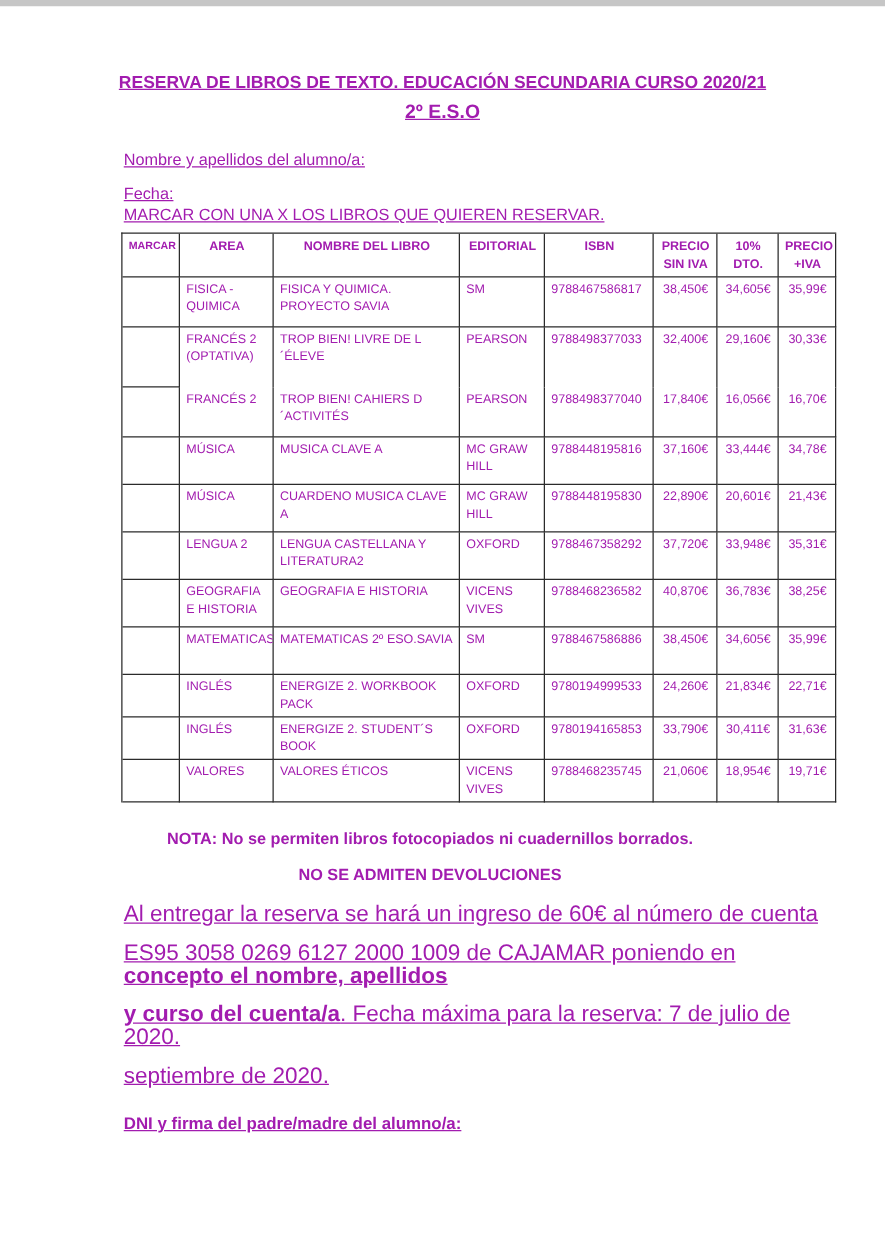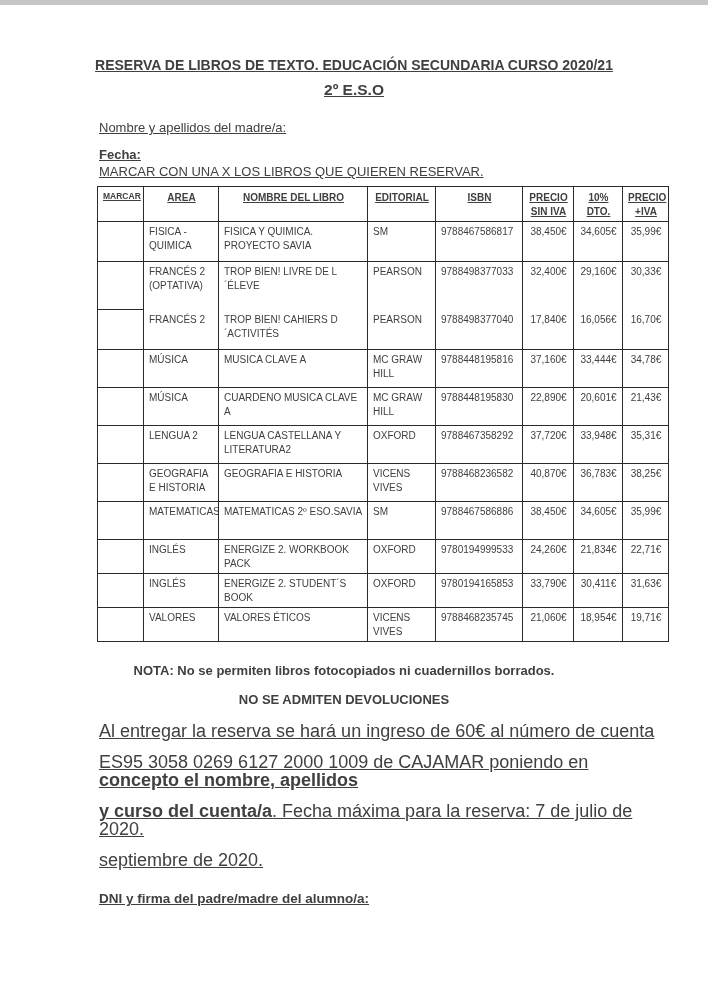--- a/index.html
+++ b/index.html
@@ -3,21 +3,21 @@
 <meta charset="utf-8">
 <style>
   * { box-sizing: border-box; }
   html, body { margin: 0; padding: 0; background: #ffffff; }
   .page {
     position: relative;
     width: 708px;
     height: 1000px;
     background: #ffffff;
     font-family: "Liberation Sans", sans-serif;
-    color: #404040;
+    color: #a21caf;
     overflow: hidden;
   }
   .topbar { width: 708px; height: 5px; background: #c6c6c6; }
 
   .title1 {
     margin: 52px 20px 0 20px;
     text-align: center;
     font-size: 14px;
     font-weight: bold;
     text-decoration: underline;
@@ -29,42 +29,42 @@
     font-weight: bold;
     text-decoration: underline;
   }
 
   .field-label {
     margin: 0 46px 0 99px;
     font-size: 13px;
     text-decoration: underline;
   }
   .lbl-nombre { margin-top: 21px; }
-  .lbl-fecha  { margin-top: 12px; font-weight: bold; }
+  .lbl-fecha  { margin-top: 12px; }
   .lbl-marcar { margin-top: 2px; font-weight: normal; }
 
   table.books {
     margin: 7px 0 0 97px;
     width: 571px;
     table-layout: fixed;
     border-collapse: separate;
     border-spacing: 0;
     border-top: 1px solid #2b2b2b;
     border-left: 1px solid #2b2b2b;
     font-size: 10px;
     line-height: 1.4;
   }
   table.books th, table.books td {
     border-right: 1px solid #2b2b2b;
     border-bottom: 1px solid #2b2b2b;
     vertical-align: top;
     padding: 3px 4px 2px 5px;
     overflow: hidden;
   }
-  table.books thead tr { height: 35px; text-decoration: underline; }
+  table.books thead tr { height: 35px; }
   table.books th { text-align: center; font-weight: bold; padding-top: 4px; }
   table.books th.h-marcar { font-size: 8.5px; }
   tbody tr:nth-child(1)  { height: 40px; }
   tbody tr:nth-child(2)  { height: 48px; }
   tbody tr:nth-child(3)  { height: 40px; }
   tbody tr:nth-child(4), tbody tr:nth-child(5), tbody tr:nth-child(6),
   tbody tr:nth-child(7), tbody tr:nth-child(8) { height: 38px; }
   tbody tr:nth-child(9), tbody tr:nth-child(10) { height: 34px; }
   tbody tr:nth-child(11) { height: 33px; }
   tr.merge-top td:not(.col-marcar) { border-bottom: 0; }
@@ -98,21 +98,21 @@
 </style>
 </head>
 <body>
 
 <div class="page">
   <div class="topbar"></div>
 
   <div class="title1">RESERVA DE LIBROS DE TEXTO. EDUCACIÓN SECUNDARIA CURSO 2020/21</div>
   <div class="title2">2º E.S.O</div>
 
-  <div class="field-label lbl-nombre">Nombre y apellidos del madre/a:</div>
+  <div class="field-label lbl-nombre">Nombre y apellidos del alumno/a:</div>
   <div class="field-label lbl-fecha">Fecha:</div>
   <div class="field-label lbl-marcar">MARCAR CON UNA X LOS LIBROS QUE QUIEREN RESERVAR.</div>
 
   <table class="books">
     <colgroup>
       <col style="width:46px">
         <col style="width:75px">
         <col style="width:149px">
         <col style="width:68px">
       <col style="width:87px">

